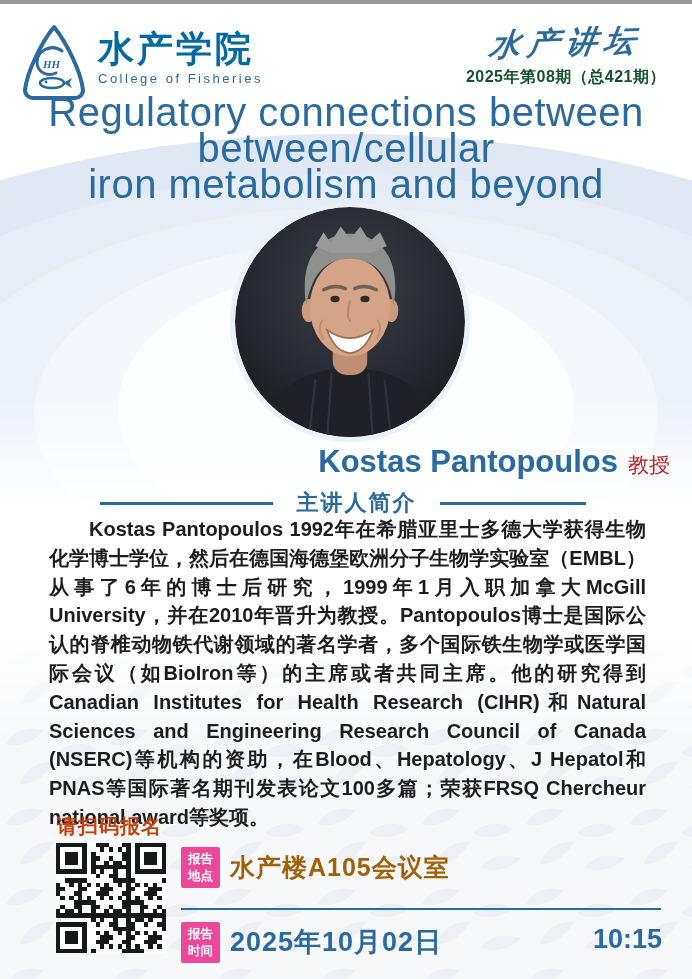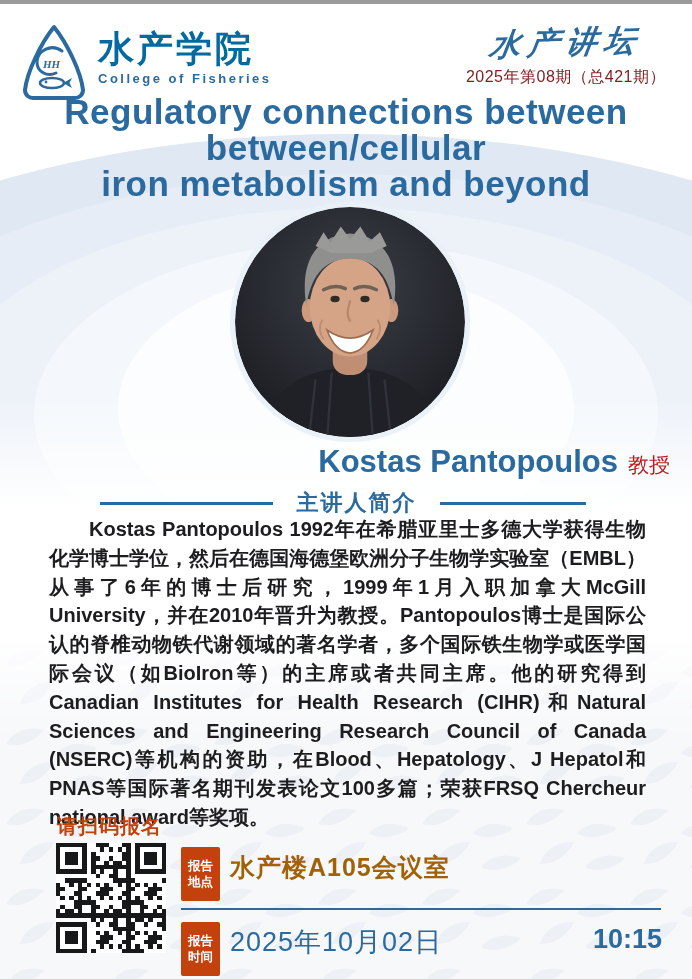--- a/index.html
+++ b/index.html
@@ -10,33 +10,33 @@
     font-family:"Liberation Sans", sans-serif;
   }
   .bg-art{position:absolute; inset:0; z-index:0;}
   .layer{position:absolute; z-index:1;}
 
   
   .logo-block{left:20px; top:20px; display:flex; align-items:flex-start;}
   .logo-mark{width:68px; height:78px; flex:0 0 auto;}
   .college-names{margin-left:10px; padding-top:6px;}
   .college-zh{font-size:36px; font-weight:bold; color:#0369a1; letter-spacing:3px; line-height:1.05;}
-  .college-en{font-size:13px; font-weight:bold; color:#2a6a9f; letter-spacing:2.5px; margin-top:3px;}
+  .college-en{font-size:13px; font-weight:normal; color:#2a6a9f; letter-spacing:2.5px; margin-top:3px;}
 
   .forum-block{right:26px; top:18px; text-align:center;}
   .forum-name{
     font-family:"DejaVu Serif", serif; font-style:italic; font-weight:bold;
     font-size:31px; color:#2a6a9f; letter-spacing:7px;
     transform:skewX(-10deg) rotate(-2deg); display:inline-block;
   }
-  .issue-info{font-size:16px; font-weight:normal; color:#7f1d1d; margin-top:3px; letter-spacing:0.5px;}
+  .issue-info{font-size:16px; font-weight:bold; color:#14532d; margin-top:3px; letter-spacing:0.5px;}
 
   
   .talk-title{top:90px; left:0; right:0; text-align:center;
-    color:#2a6a9f; font-weight:bold; font-size:35px; line-height:36px; letter-spacing:0.5px;}
+    color:#2a6a9f; font-weight:normal; font-size:40px; line-height:36px; letter-spacing:0.5px;}
 
   
   .speaker-photo{left:235px; top:203px; width:230px; height:230px; border-radius:50%;
     box-shadow:0 0 0 5px rgba(233,239,247,0.9);}
   .speaker-photo svg{display:block; width:100%; height:100%; border-radius:50%;}
 
   
   .name-row{top:440px; right:22px; display:flex; align-items:baseline; gap:10px;}
   .speaker-name{font-size:31px; font-weight:bold; color:#2a6a9f;}
   .speaker-degree{font-size:21px; font-weight:normal; color:#b91c1c;}
@@ -50,28 +50,28 @@
 
   
   .bio-text{top:511px; left:49px; width:597px; font-size:20px; line-height:28.8px;
     color:#1d1d1f; font-weight:600; text-align:justify; text-indent:2em;}
 
   
   .scan-label{left:57px; top:809px; font-size:20px; font-weight:bold; color:#c2410c; letter-spacing:1px;}
   .qr-wrap{left:56px; top:839px; width:110px; height:110px;}
   .qr-wrap svg{display:block; width:110px; height:110px; shape-rendering:crispEdges;}
 
-  .info-badge{width:39px; height:54px; background:#c2410c; border-radius:2px;
+  .info-badge{width:39px; height:41px; background:#ec4899; border-radius:2px;
     color:#fff; font-size:12.5px; font-weight:bold; line-height:1.3;
     display:flex; flex-direction:column; align-items:center; justify-content:center;}
   .badge-location{left:181px; top:843px;}
   .badge-time{left:181px; top:918px;}
   .location-value{left:230px; top:847px; font-size:25px; font-weight:bold; color:#a16207; letter-spacing:1px;}
   .rows-divider{left:181px; top:904px; width:480px; height:2px; background:#2a6a9f;}
-  .date-value{left:230px; top:920px; font-size:27px; font-weight:normal; color:#2a6a9f; letter-spacing:1px;}
+  .date-value{left:230px; top:920px; font-size:27px; font-weight:bold; color:#2a6a9f; letter-spacing:1px;}
   .time-value{right:30px; top:920px; font-size:27px; font-weight:bold; color:#2a6a9f;}
 </style>
 </head>
 <body>
 
 <div class="poster">
 
   <svg class="bg-art" width="692" height="979" viewBox="0 0 692 979" xmlns="http://www.w3.org/2000/svg">
     <defs>
       <linearGradient id="rippleFade" x1="0" y1="0" x2="0" y2="1">

